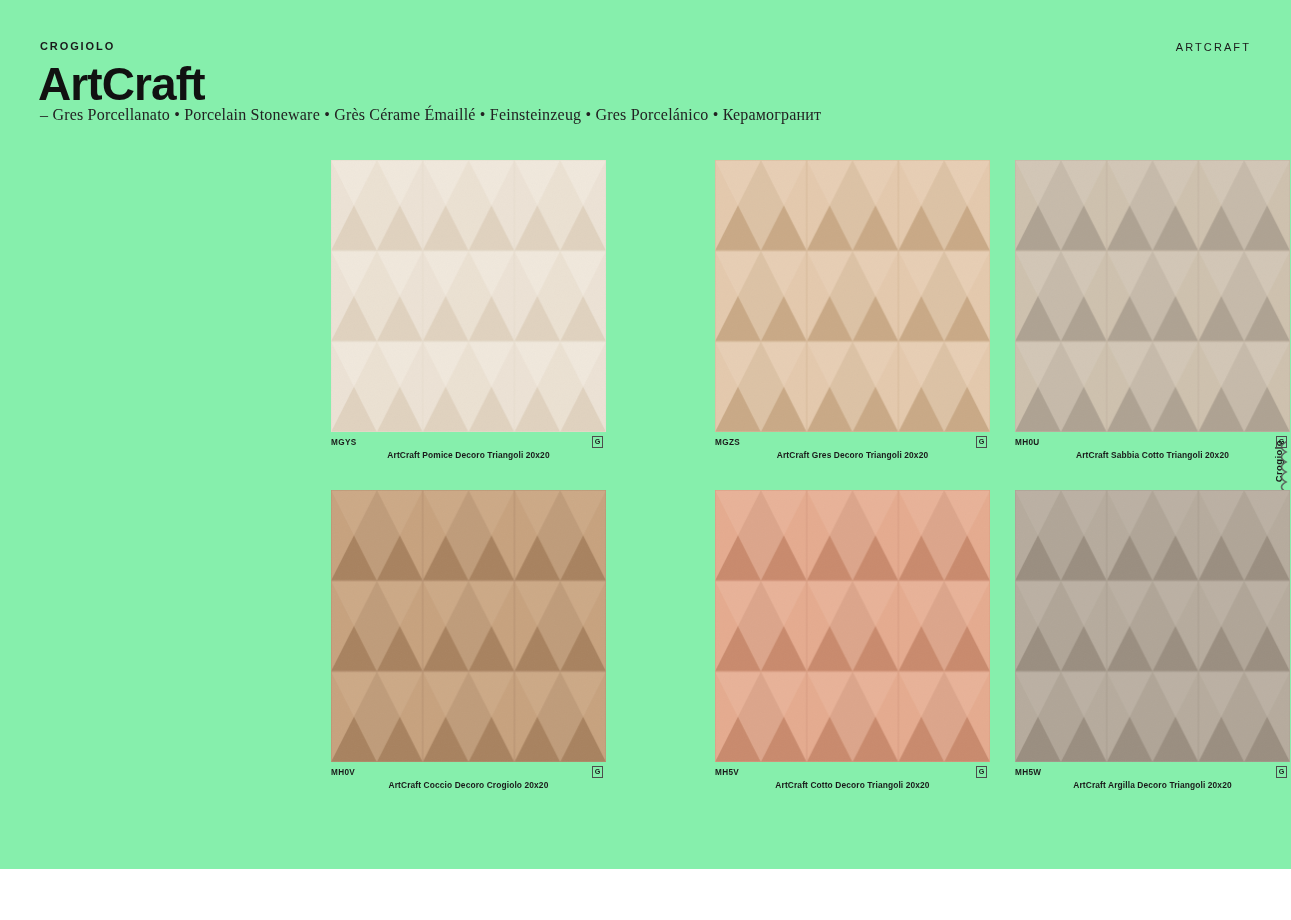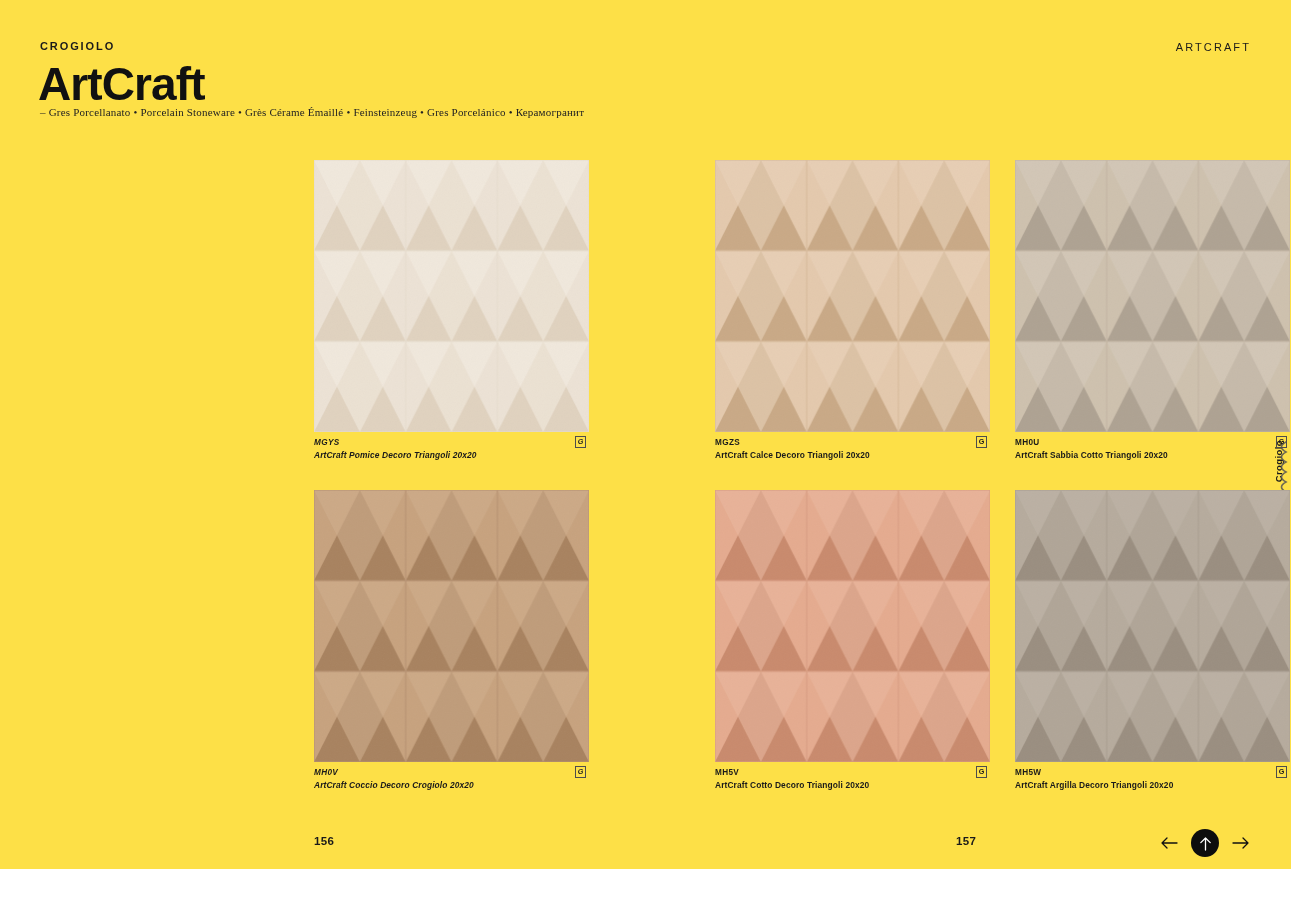--- a/index.html
+++ b/index.html
@@ -10,21 +10,21 @@
     background: #ffffff;
     font-family: "Liberation Sans", sans-serif;
     color: #1a1a1a;
     overflow: hidden;
   }
 
   .page {
     position: relative;
     width: 1291px;
     height: 869px;
-    background: #fde047;
+    background: #86efac;
   }
 
   
   .header {
     position: absolute;
     left: 0; top: 0;
     width: 1291px;
     height: 140px;
   }
 
@@ -44,21 +44,21 @@
     font-weight: 700;
     letter-spacing: -0.9px;
     line-height: 52px;
     color: #111111;
   }
 
   .subtitle {
     position: absolute;
     left: 40px; top: 106px;
     font-family: "Liberation Serif", serif;
-    font-size: 11px;
+    font-size: 16px;
     letter-spacing: 0.2px;
     color: #222222;
     white-space: nowrap;
   }
 
   .header-right {
     position: absolute;
     right: 40px; top: 41px;
     font-size: 11px;
     font-weight: 500;
@@ -101,21 +101,21 @@
 
   .tile-row {
     position: relative;
     height: 330px;
   }
 
   .tile-card {
     position: absolute;
     width: 275px;
   }
-  .tile-card.col-0 { left: 314px; font-style: italic; }
+  .tile-card.col-0 { left: 331px; }
   .tile-card.col-1 { left: 686px; padding-left: 29px; }
   .tile-card.col-2 { left: 1015px; }
 
   .tile-image {
     position: relative;
     width: 275px;
     height: 272px;
     overflow: hidden;
     display: block;
   }
@@ -135,20 +135,21 @@
     line-height: 11.5px;
     color: #1a1a1a;
   }
 
   .tile-name {
     font-size: 8.4px;
     font-weight: 700;
     letter-spacing: 0.12px;
     line-height: 12px;
     color: #1a1a1a;
+    text-align: center;
   }
 
   .badge-g {
     position: absolute;
     right: 3px; top: 4px;
     width: 11px; height: 12px;
     border: 1px solid #4d4d4d;
     font-size: 7.2px;
     font-weight: 700;
     color: #1a1a1a;
@@ -266,21 +267,21 @@
                 <polygon points="0,0 45.85,90.7 91.7,0" fill="#e9d2b9" opacity=".6"></polygon>
                 <rect width="91.7" height="90.7" fill="none" stroke="#d8bb9b" stroke-width="1.1"></rect>
               </pattern>
             </defs>
             <rect width="275" height="272" fill="url(#tri1)"></rect>
             <rect width="275" height="272" filter="url(#grain1)" fill="#7a5c3e" opacity=".35"></rect>
           </svg>
         </div>
         <div class="tile-caption">
           <div class="tile-code">MGZS</div>
-          <div class="tile-name">ArtCraft Calce Decoro Triangoli 20x20</div>
+          <div class="tile-name">ArtCraft Gres Decoro Triangoli 20x20</div>
           <div class="badge-g">G</div>
         </div>
       </div>
 
       <div class="tile-card col-2">
         <div class="tile-image">
           <svg viewBox="0 0 275 272" preserveAspectRatio="none">
             <defs>
               <filter id="grain2">
                   <feTurbulence type="fractalNoise" baseFrequency="0.85" numOctaves="3"></feTurbulence>
@@ -398,36 +399,14 @@
         <div class="tile-caption">
           <div class="tile-code">MH5W</div>
           <div class="tile-name">ArtCraft Argilla Decoro Triangoli 20x20</div>
           <div class="badge-g">G</div>
         </div>
       </div>
 
     </div>
   </div>
 
-  <div class="footer">
-    <div class="page-num left">156</div>
-    <div class="page-num right">157</div>
-
-    <div class="nav">
-      <div class="nav-arrow">
-        <svg width="18" height="12" viewBox="0 0 18 12">
-          <path d="M17 6 H2 M7 1 L2 6 L7 11" fill="none" stroke="#111" stroke-width="1.3" stroke-linecap="round" stroke-linejoin="round"></path>
-        </svg>
-      </div>
-      <div class="nav-top">
-        <svg width="13" height="15" viewBox="0 0 13 15">
-          <path d="M6.5 14 V2 M1.8 6.6 L6.5 2 L11.2 6.6" fill="none" stroke="#ffffff" stroke-width="1.3" stroke-linecap="round" stroke-linejoin="round"></path>
-        </svg>
-      </div>
-      <div class="nav-arrow">
-        <svg width="18" height="12" viewBox="0 0 18 12">
-          <path d="M1 6 H16 M11 1 L16 6 L11 11" fill="none" stroke="#111" stroke-width="1.3" stroke-linecap="round" stroke-linejoin="round"></path>
-        </svg>
-      </div>
-    </div>
-  </div>
 
 </div>
 
 </body></html>

